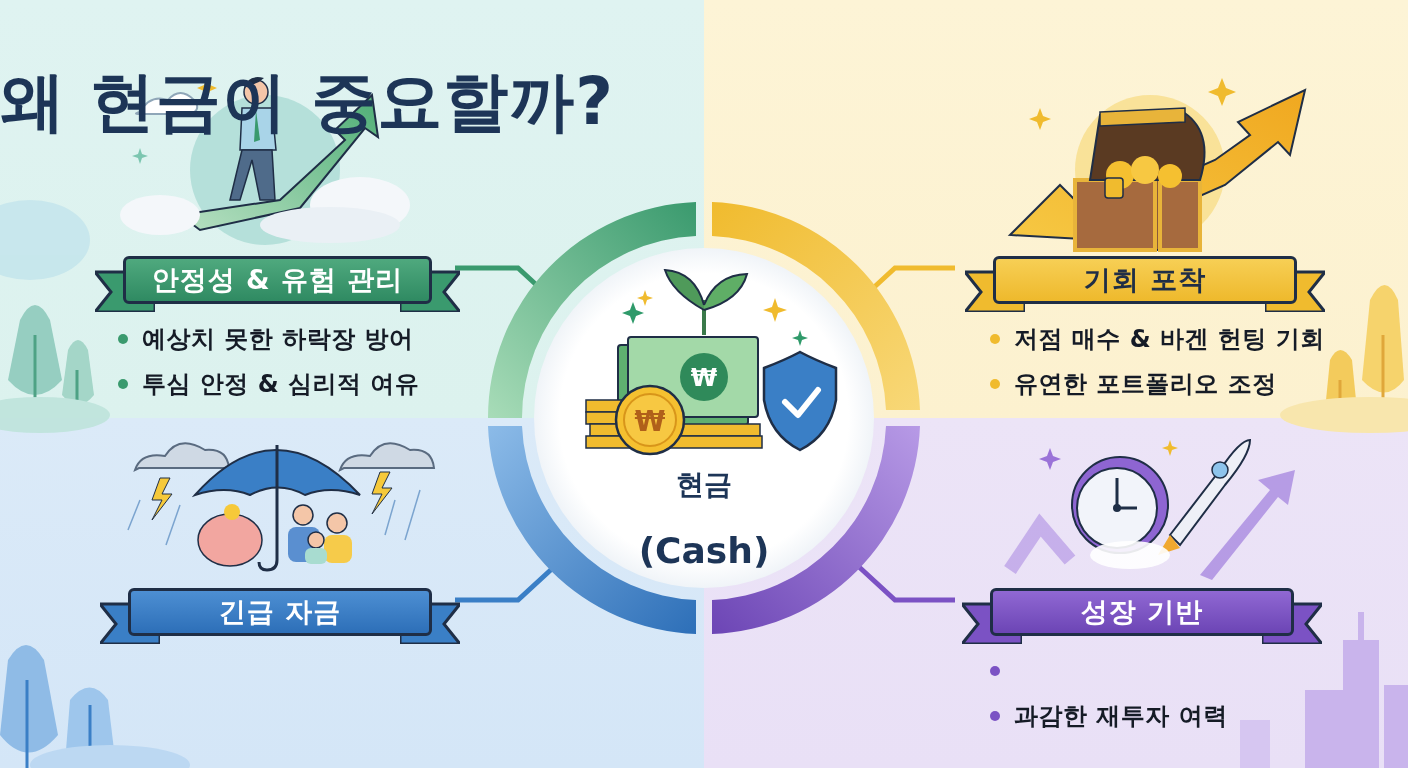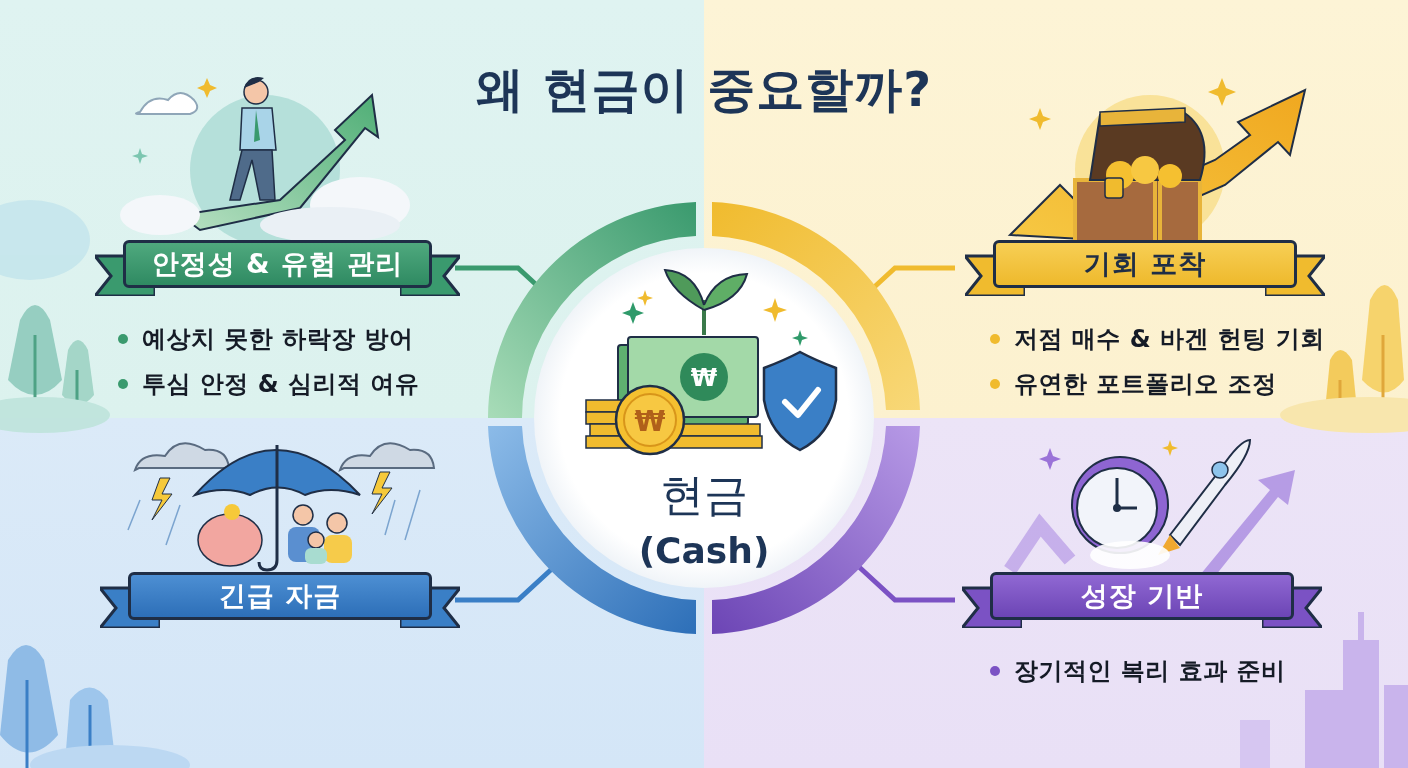--- a/index.html
+++ b/index.html
@@ -6,50 +6,50 @@
   html, body { width: 1408px; height: 768px; overflow: hidden; }
   body { font-family: "DejaVu Sans", "Liberation Sans", sans-serif; position: relative; background: #e8f4f2; }
 
   .quad { position: absolute; overflow: hidden; }
   .q-tl { left: 0; top: 0; width: 704px; height: 418px; background: linear-gradient(180deg, #dff3f1 0%, #dcf2ee 100%); }
   .q-tr { left: 704px; top: 0; width: 704px; height: 418px; background: linear-gradient(180deg, #fdf4d6 0%, #fcf1cf 100%); }
   .q-bl { left: 0; top: 418px; width: 704px; height: 350px; background: linear-gradient(180deg, #dbeaf8 0%, #d4e6f7 100%); }
   .q-br { left: 704px; top: 418px; width: 704px; height: 350px; background: linear-gradient(180deg, #ece4f7 0%, #e9e0f6 100%); }
 
   .page-title {
-    position: absolute; left: 0; top: 58px; width: 1408px; text-align: center;
-    font-size: 48px; font-weight: 900; color: #1d3557; letter-spacing: 1px;
+    position: absolute; left: 0; top: 58px; width: 1408px; text-align: left;
+    font-size: 65px; font-weight: 900; color: #1d3557; letter-spacing: 1px;
     font-family: "DejaVu Sans", sans-serif;
   }
 
   svg.bg { position: absolute; left: 0; top: 0; }
 
   
-  .ribbon { position: absolute; height: 56px; }
+  .ribbon { position: absolute; height: 56px; margin-top: 16px; }
   .ribbon .band {
     position: absolute; left: 28px; right: 28px; top: 0; height: 48px;
     border: 3px solid #1f2e46; border-radius: 6px;
     display: flex; align-items: center; justify-content: center;
     font-size: 27px; font-weight: 700; letter-spacing: 1px; z-index: 2;
   }
   .ribbon .tail { position: absolute; top: 12px; width: 60px; height: 44px; z-index: 1; }
   .ribbon .tail.l { left: 0; }
   .ribbon .tail.r { right: 0; }
 
   .rb-green .band { background: linear-gradient(180deg, #4fa97e, #2f8a62); color: #fff; }
   .rb-yellow .band { background: linear-gradient(180deg, #f7cf55, #eeb92c); color: #1f2e46; text-align: right; }
   .rb-blue .band { background: linear-gradient(180deg, #4d8fd3, #2d6fb8); color: #fff; }
   .rb-purple .band { background: linear-gradient(180deg, #9068d3, #6c45b5); color: #fff; }
 
   .bullets { position: absolute; list-style: none; }
   .bullets li { display: flex; align-items: center; font-size: 24px; font-weight: 700; color: #151b26; height: 37px; letter-spacing: 0.5px; margin-top: 8px; }
   .bullets .dot { width: 10px; height: 10px; border-radius: 50%; margin-right: 14px; flex-shrink: 0; }
 
   .center-label { position: absolute; left: 554px; width: 300px; text-align: center; color: #1d3557; }
-  .center-ko { top: 466px; font-size: 44px; font-weight: 400; }
+  .center-ko { top: 466px; font-size: 28px; font-weight: 700; }
   .center-en { top: 530px; font-size: 36px; font-weight: 700; }
 </style>
 </head>
 <body>
 
 <div class="quad q-tl"></div>
 <div class="quad q-tr"></div>
 <div class="quad q-bl"></div>
 <div class="quad q-br"></div>
 
@@ -290,18 +290,21 @@
       <path d="M0 4 L60 4 L60 44 L0 44 L16 24 Z" fill="#7b52c4" stroke="#1f2e46" stroke-width="3"></path>
     </svg>
   <svg class="tail r" viewBox="0 0 60 44">
       <path d="M60 4 L0 4 L0 44 L60 44 L44 24 Z" fill="#7b52c4" stroke="#1f2e46" stroke-width="3"></path>
     </svg>
   <div class="band">성장 기반</div>
 </div>
 <ul class="bullets" style="left:990px; top:644px;">
   <li>
       <span class="dot" style="background:#7b52c4"></span>
-      <span>장기적인 복리 효과 준비</span>
+    </li>
+  <li>
+      <span class="dot" style="background:#7b52c4"></span>
+      <span>과감한 재투자 여력</span>
     </li>
 </ul>
 
 <div class="center-label center-ko">현금</div>
 <div class="center-label center-en">(Cash)</div>
 
 </body></html>

